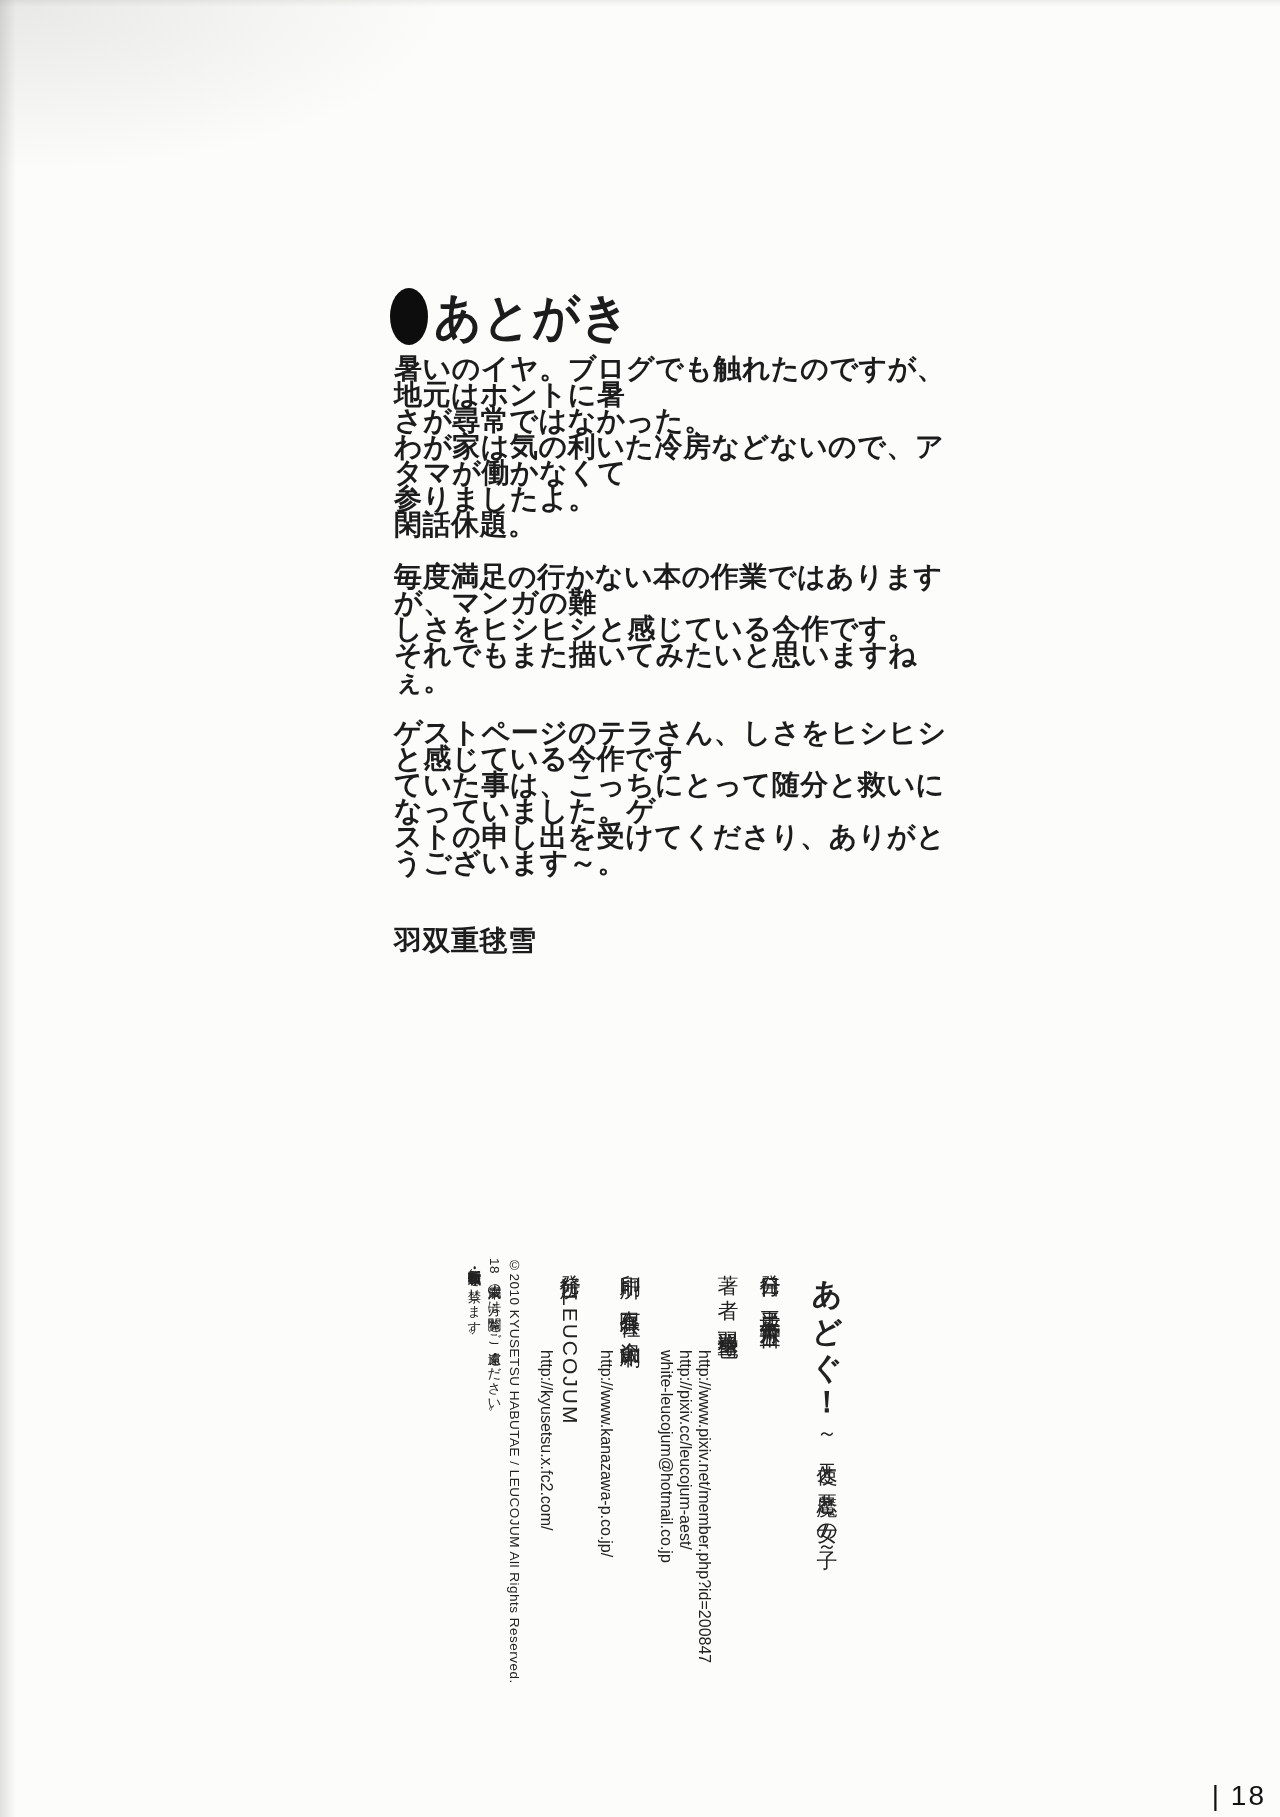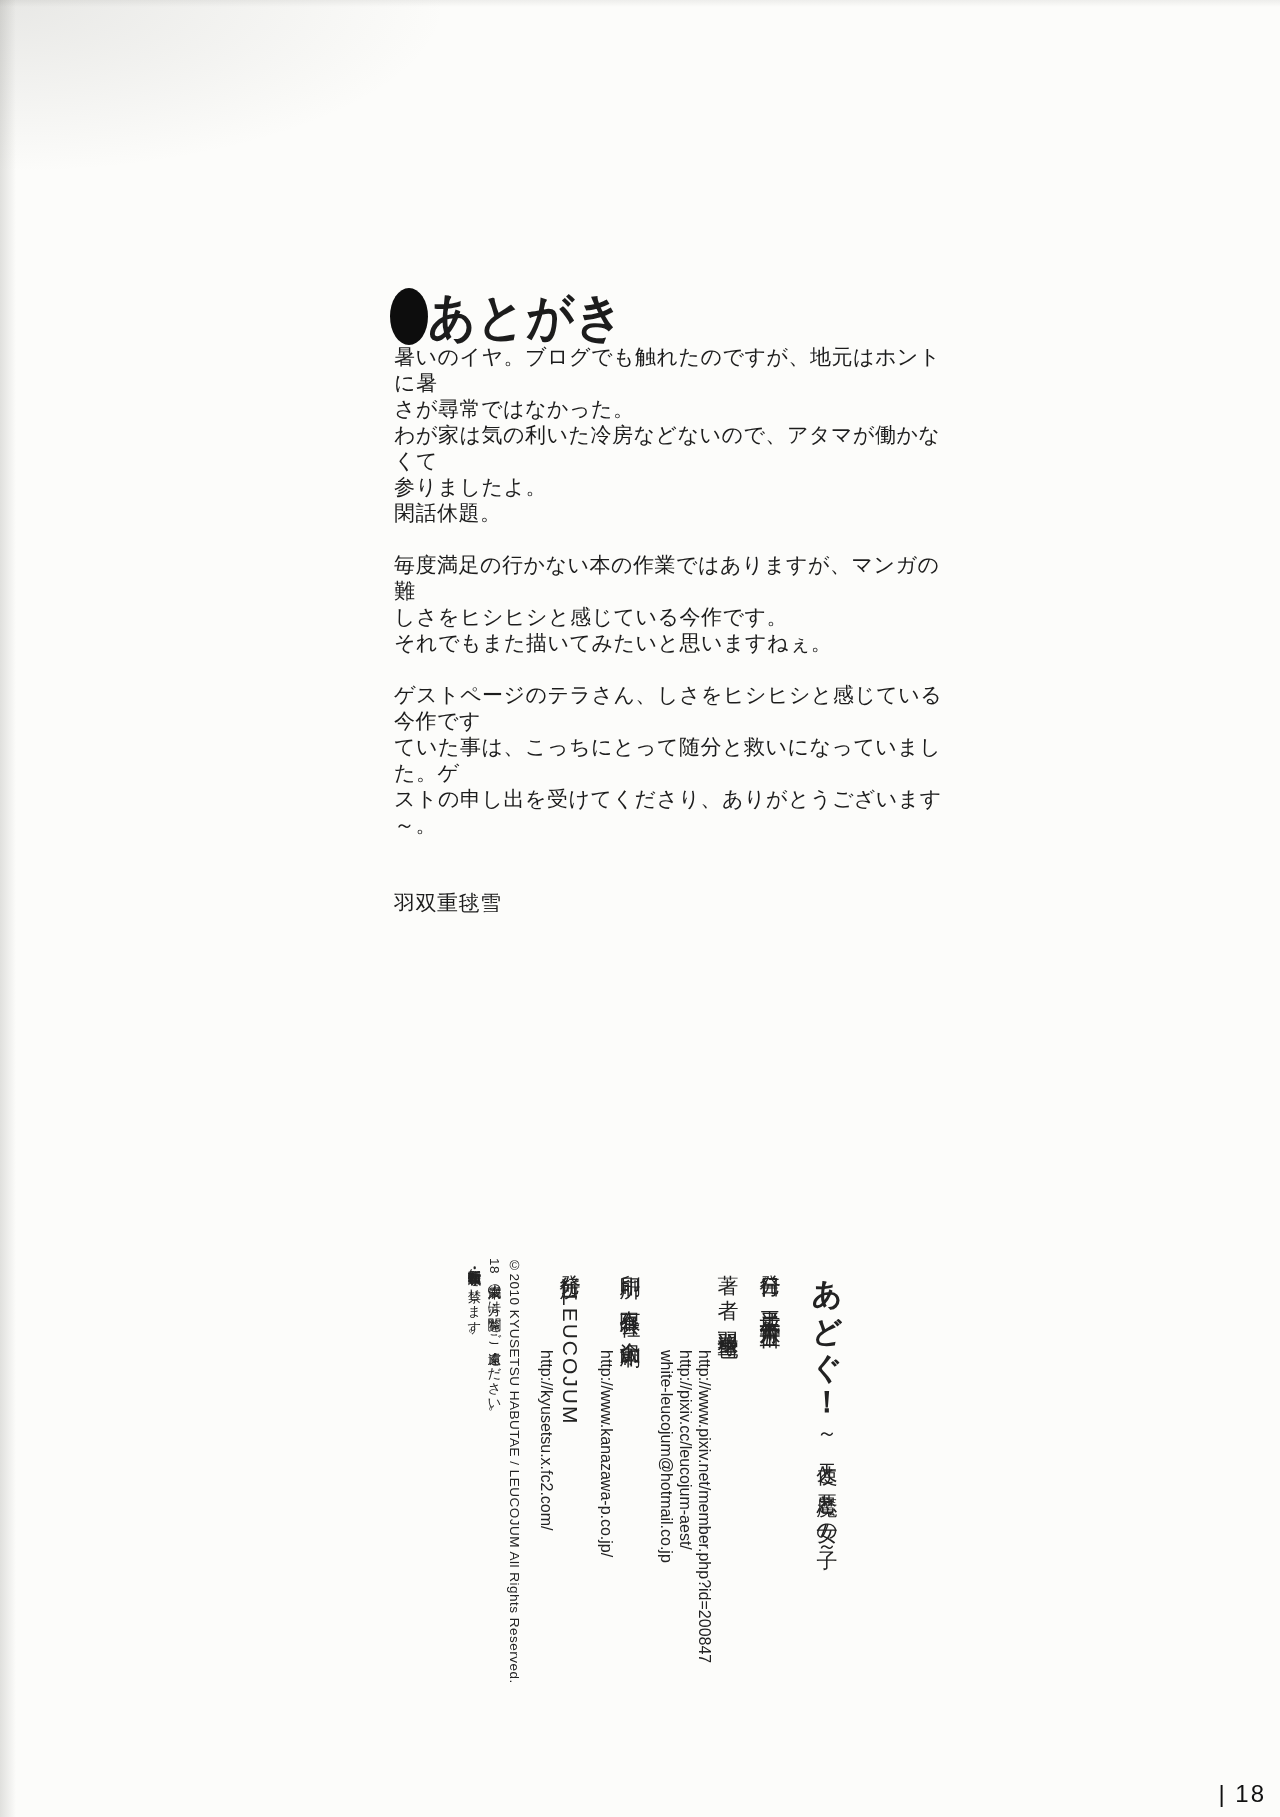--- a/index.html
+++ b/index.html
@@ -23,43 +23,44 @@
     background: radial-gradient(ellipse at 0 0, rgba(110,110,105,0.14), rgba(110,110,105,0) 72%);
   }
   .shade-top {
     position: absolute; left: 0; top: 0; width: 100%; height: 7px;
     background: linear-gradient(rgba(110,110,105,0.10), rgba(110,110,105,0));
   }
 
   
   .heading {
     position: absolute; left: 390px; top: 288px;
-    display: flex; align-items: center; 
+    display: flex; align-items: center; gap: 6px;
   }
   .bullet-shape {
     display: inline-block;
     width: 38px; height: 57px;
     background: #0d0d0d;
     border-radius: 50%;
     flex: 0 0 auto;
   }
   .heading-text {
     font-size: 47px;
     font-weight: bold;
     letter-spacing: 1px;
     line-height: 1;
     transform: scaleY(1.08);
     transform-origin: left center;
   }
 
   
   .body-text {
-    position: absolute; left: 394px; top: 344px; width: 560px;
-    font-size: 21px; line-height: 26px;
+    position: absolute; left: 394px; top: 356px; width: 560px;
+    font-size: 28px; line-height: 26px;
     letter-spacing: 0.5px;
+    font-weight: bold;
   }
   .para { margin: 0 0 26px 0; white-space: pre-line; }
   .signature { margin-top: 52px; white-space: pre-line; }
 
   
   .colophon {
     position: absolute; left: 428px; top: 1258px;
     width: 418px; height: 545px;
     writing-mode: vertical-rl;
     -webkit-writing-mode: vertical-rl;
@@ -76,21 +77,21 @@
   .vval { margin-top: 22px; }
   .url {
     font-size: 16px; line-height: 19px;
     padding-top: 92px; letter-spacing: 0;
   }
   .gap-after { margin-left: 13px; }
   .small { font-size: 13.5px; line-height: 20px; letter-spacing: 0.5px; }
 
   .page-number {
     position: absolute; right: 14px; top: 1780px;
-    font-size: 24px; color: #111;
+    font-size: 28px; color: #111;
     letter-spacing: 2px;
   }
 </style>
 </head>
 <body>
 
 <div class="page">
 
   <div class="shade-topleft"></div>
   <div class="shade-left"></div>

